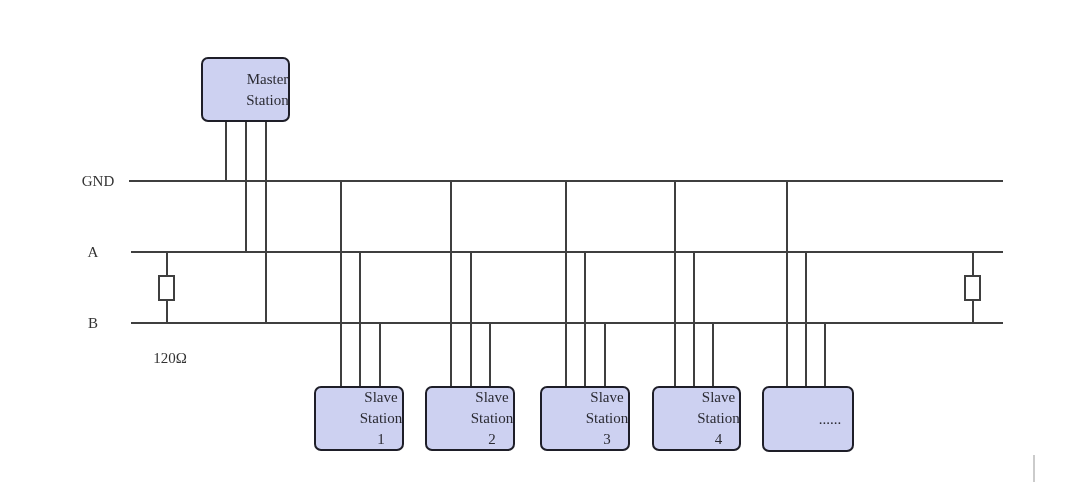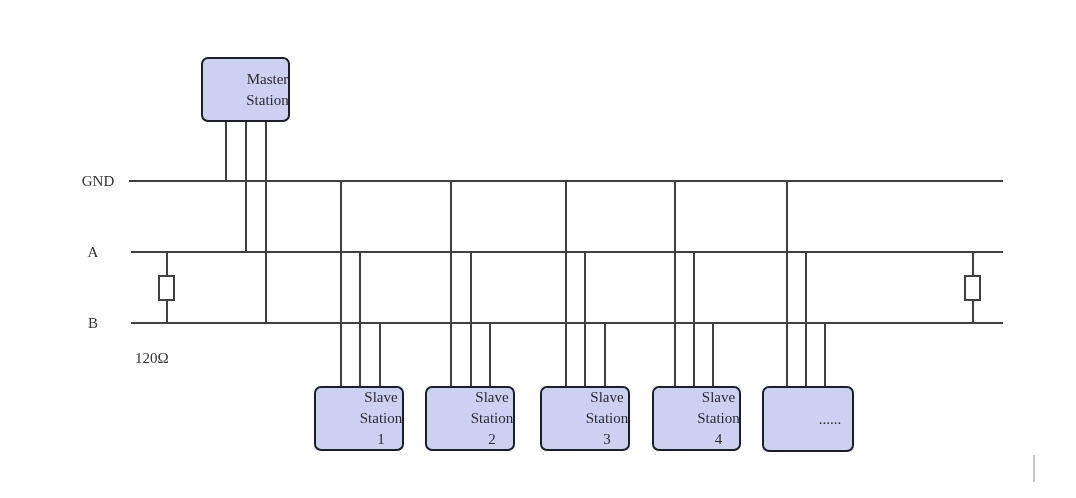--- a/index.html
+++ b/index.html
@@ -57,20 +57,21 @@
     width: 17px;
     height: 26px;
     background: #ffffff;
     border: 2px solid #3f3f3f;
   }
   .res-label {
     position: absolute;
     width: 70px;
     height: 20px;
     line-height: 20px;
+    text-align: center;
     font-size: 15px;
     color: #333333;
   }
   .artifact {
     position: absolute;
     width: 2px;
     background: #cbcbcb;
   }
 </style>
 </head>

